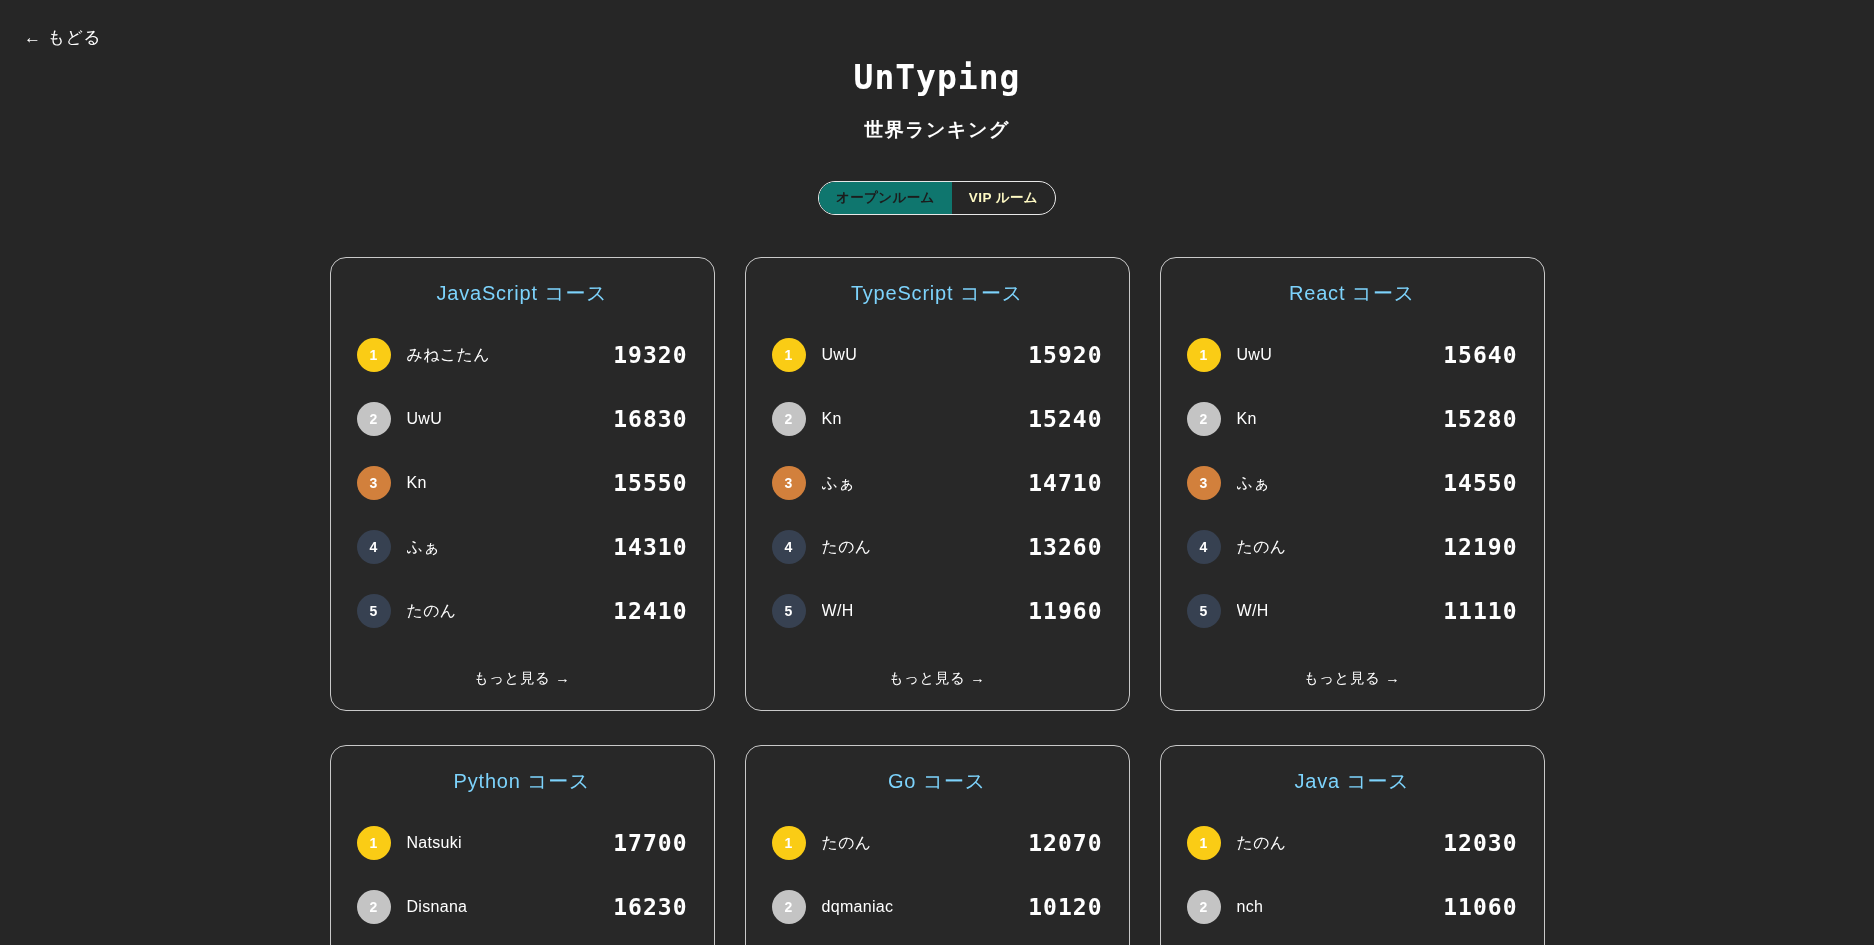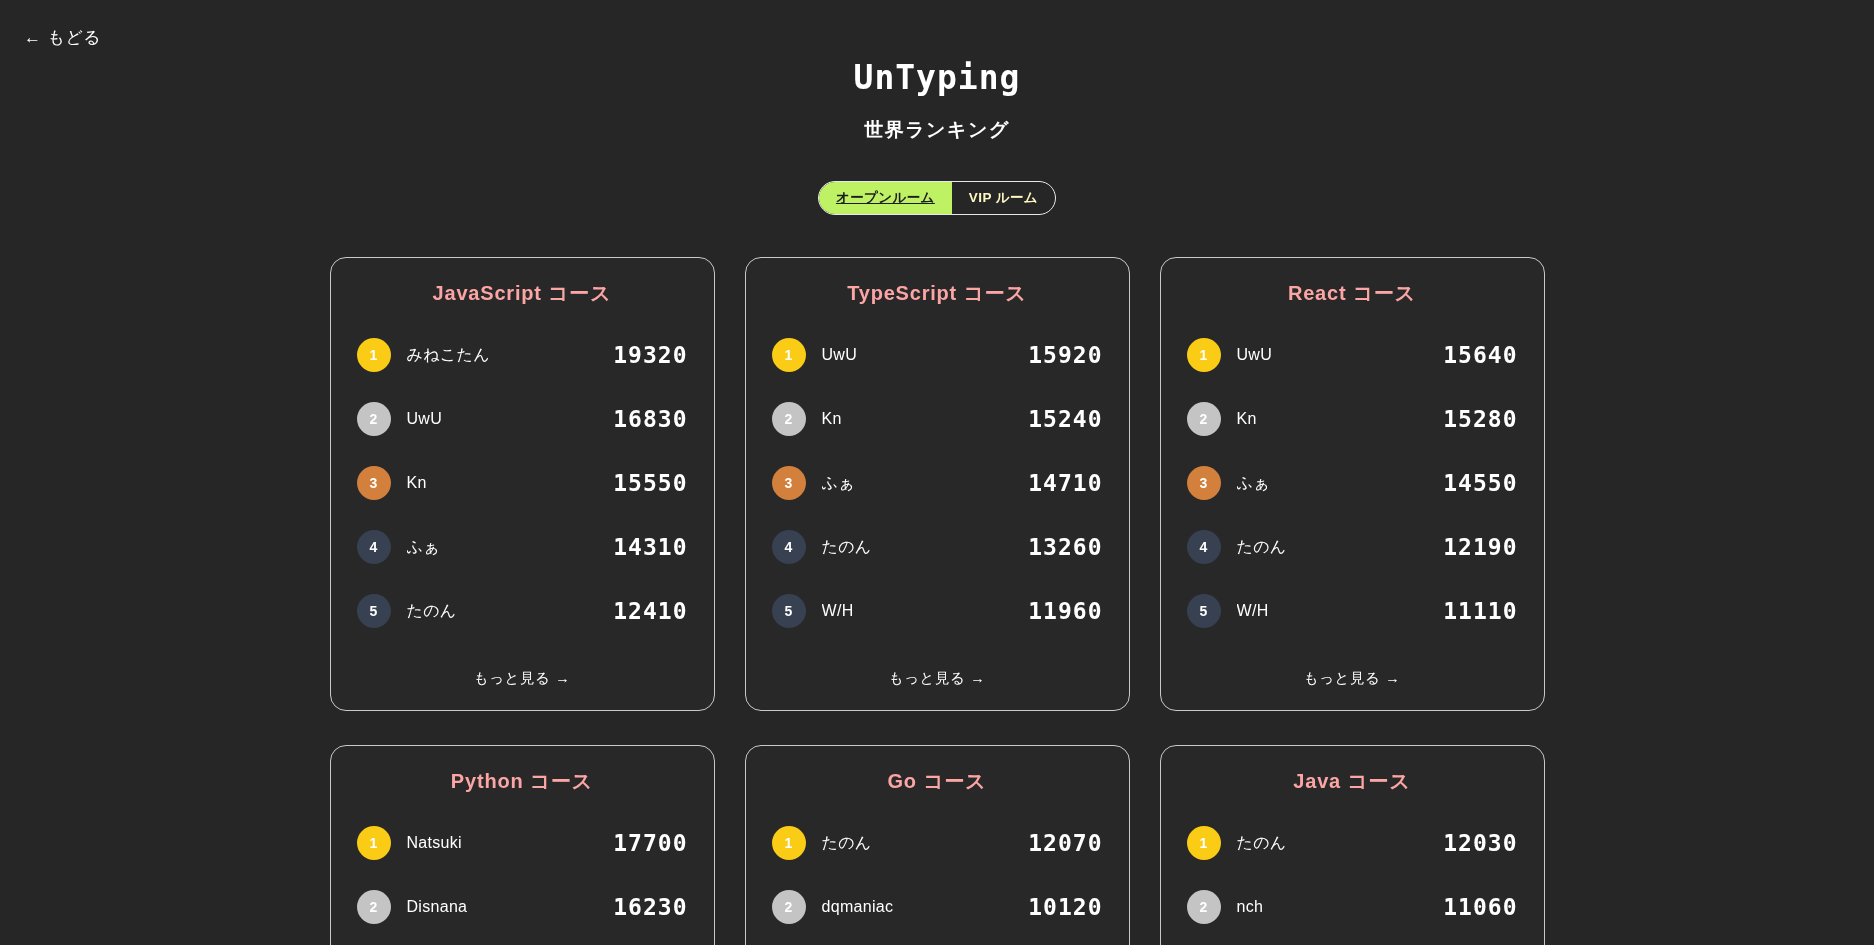--- a/index.html
+++ b/index.html
@@ -90,23 +90,22 @@
     user-select: none;
     white-space: nowrap;
     background: transparent;
     color: #fef9c3;
     border: none;
     font-family: inherit;
     height: 100%;
   }
 
   .toggle-btn.active {
-    background: #bef264;
+    background: #0f766e;
     color: #1c1c1c;
-    text-decoration: underline;
   }
 
   
   .grid {
     margin: 42px auto 0;
     width: 1215px;
     display: grid;
     grid-template-columns: repeat(3, 385px);
     column-gap: 30px;
     row-gap: 34px;
@@ -118,24 +117,24 @@
     border: 1px solid #c9c9c9;
     border-radius: 16px;
     padding: 22px 26px 20px;
     display: flex;
     flex-direction: column;
   }
 
   .card-title {
     text-align: center;
     font-size: 20px;
-    font-weight: 700;
+    font-weight: 400;
     letter-spacing: 0.8px;
     margin-bottom: 16px;
-    color: #fca5a5;
+    color: #7dd3fc;
   }
 
   .rows { display: flex; flex-direction: column; }
 
   .row {
     display: flex;
     align-items: center;
     height: 64px;
   }
 

